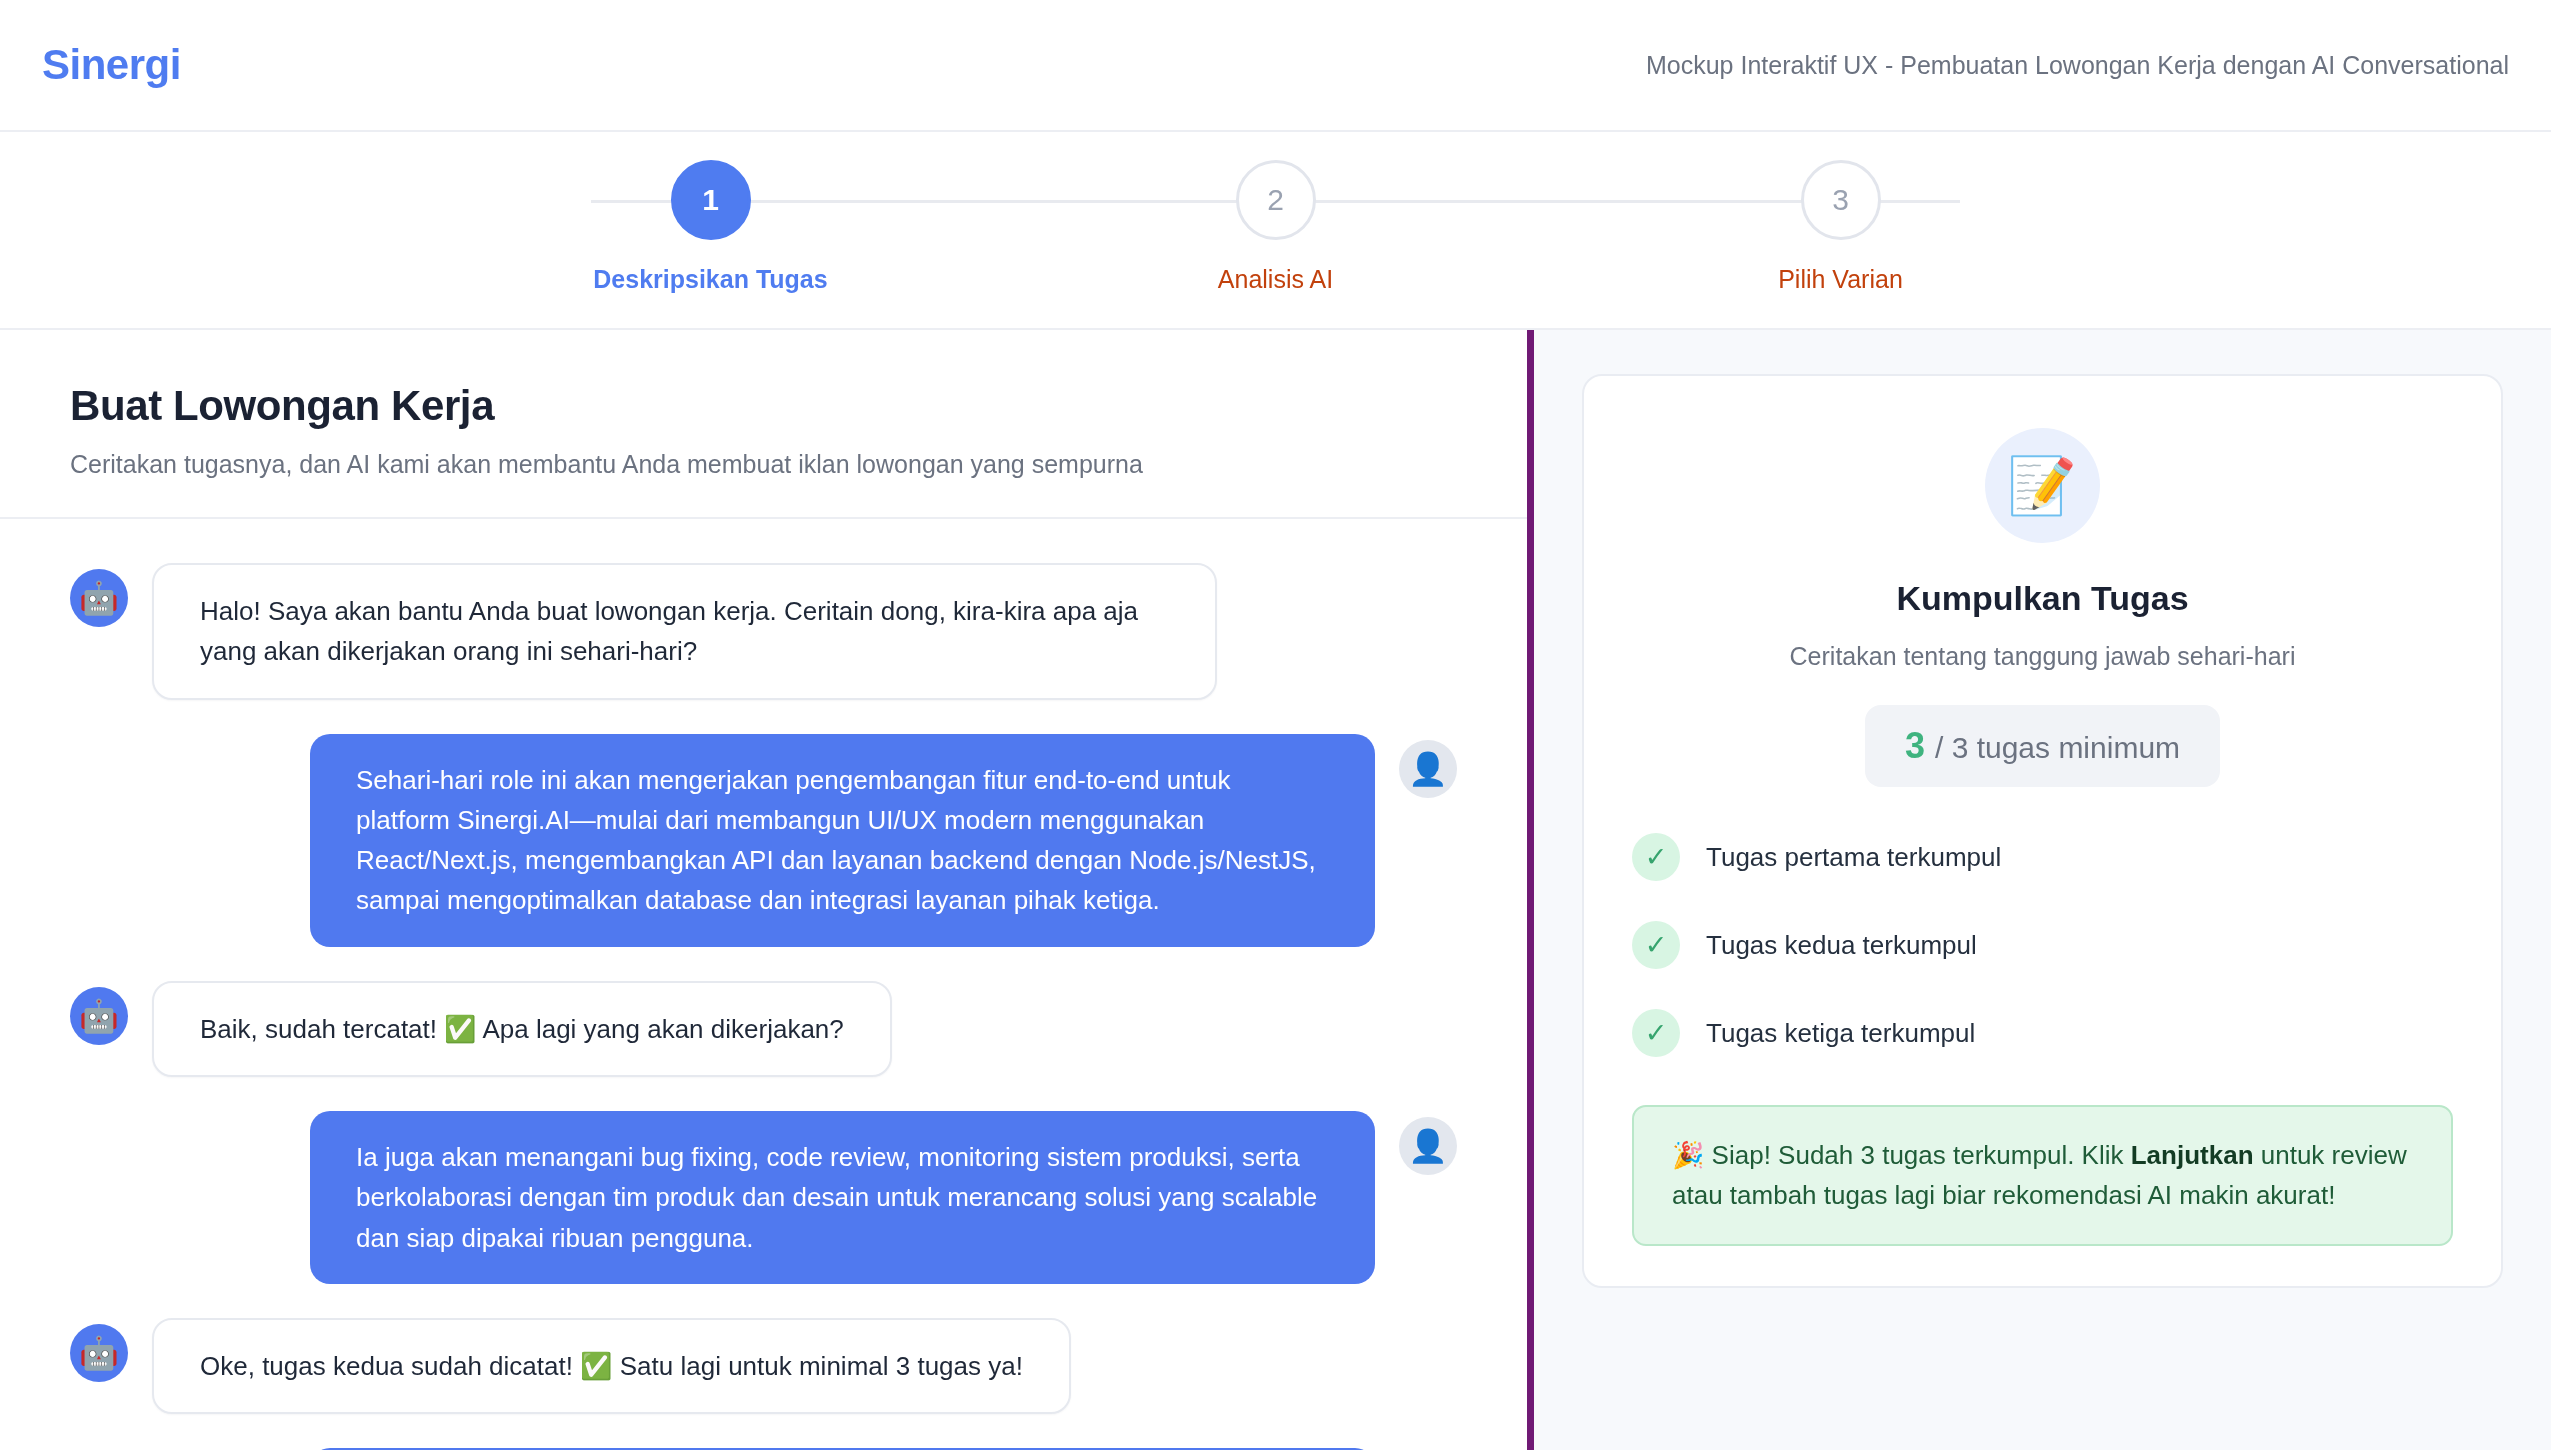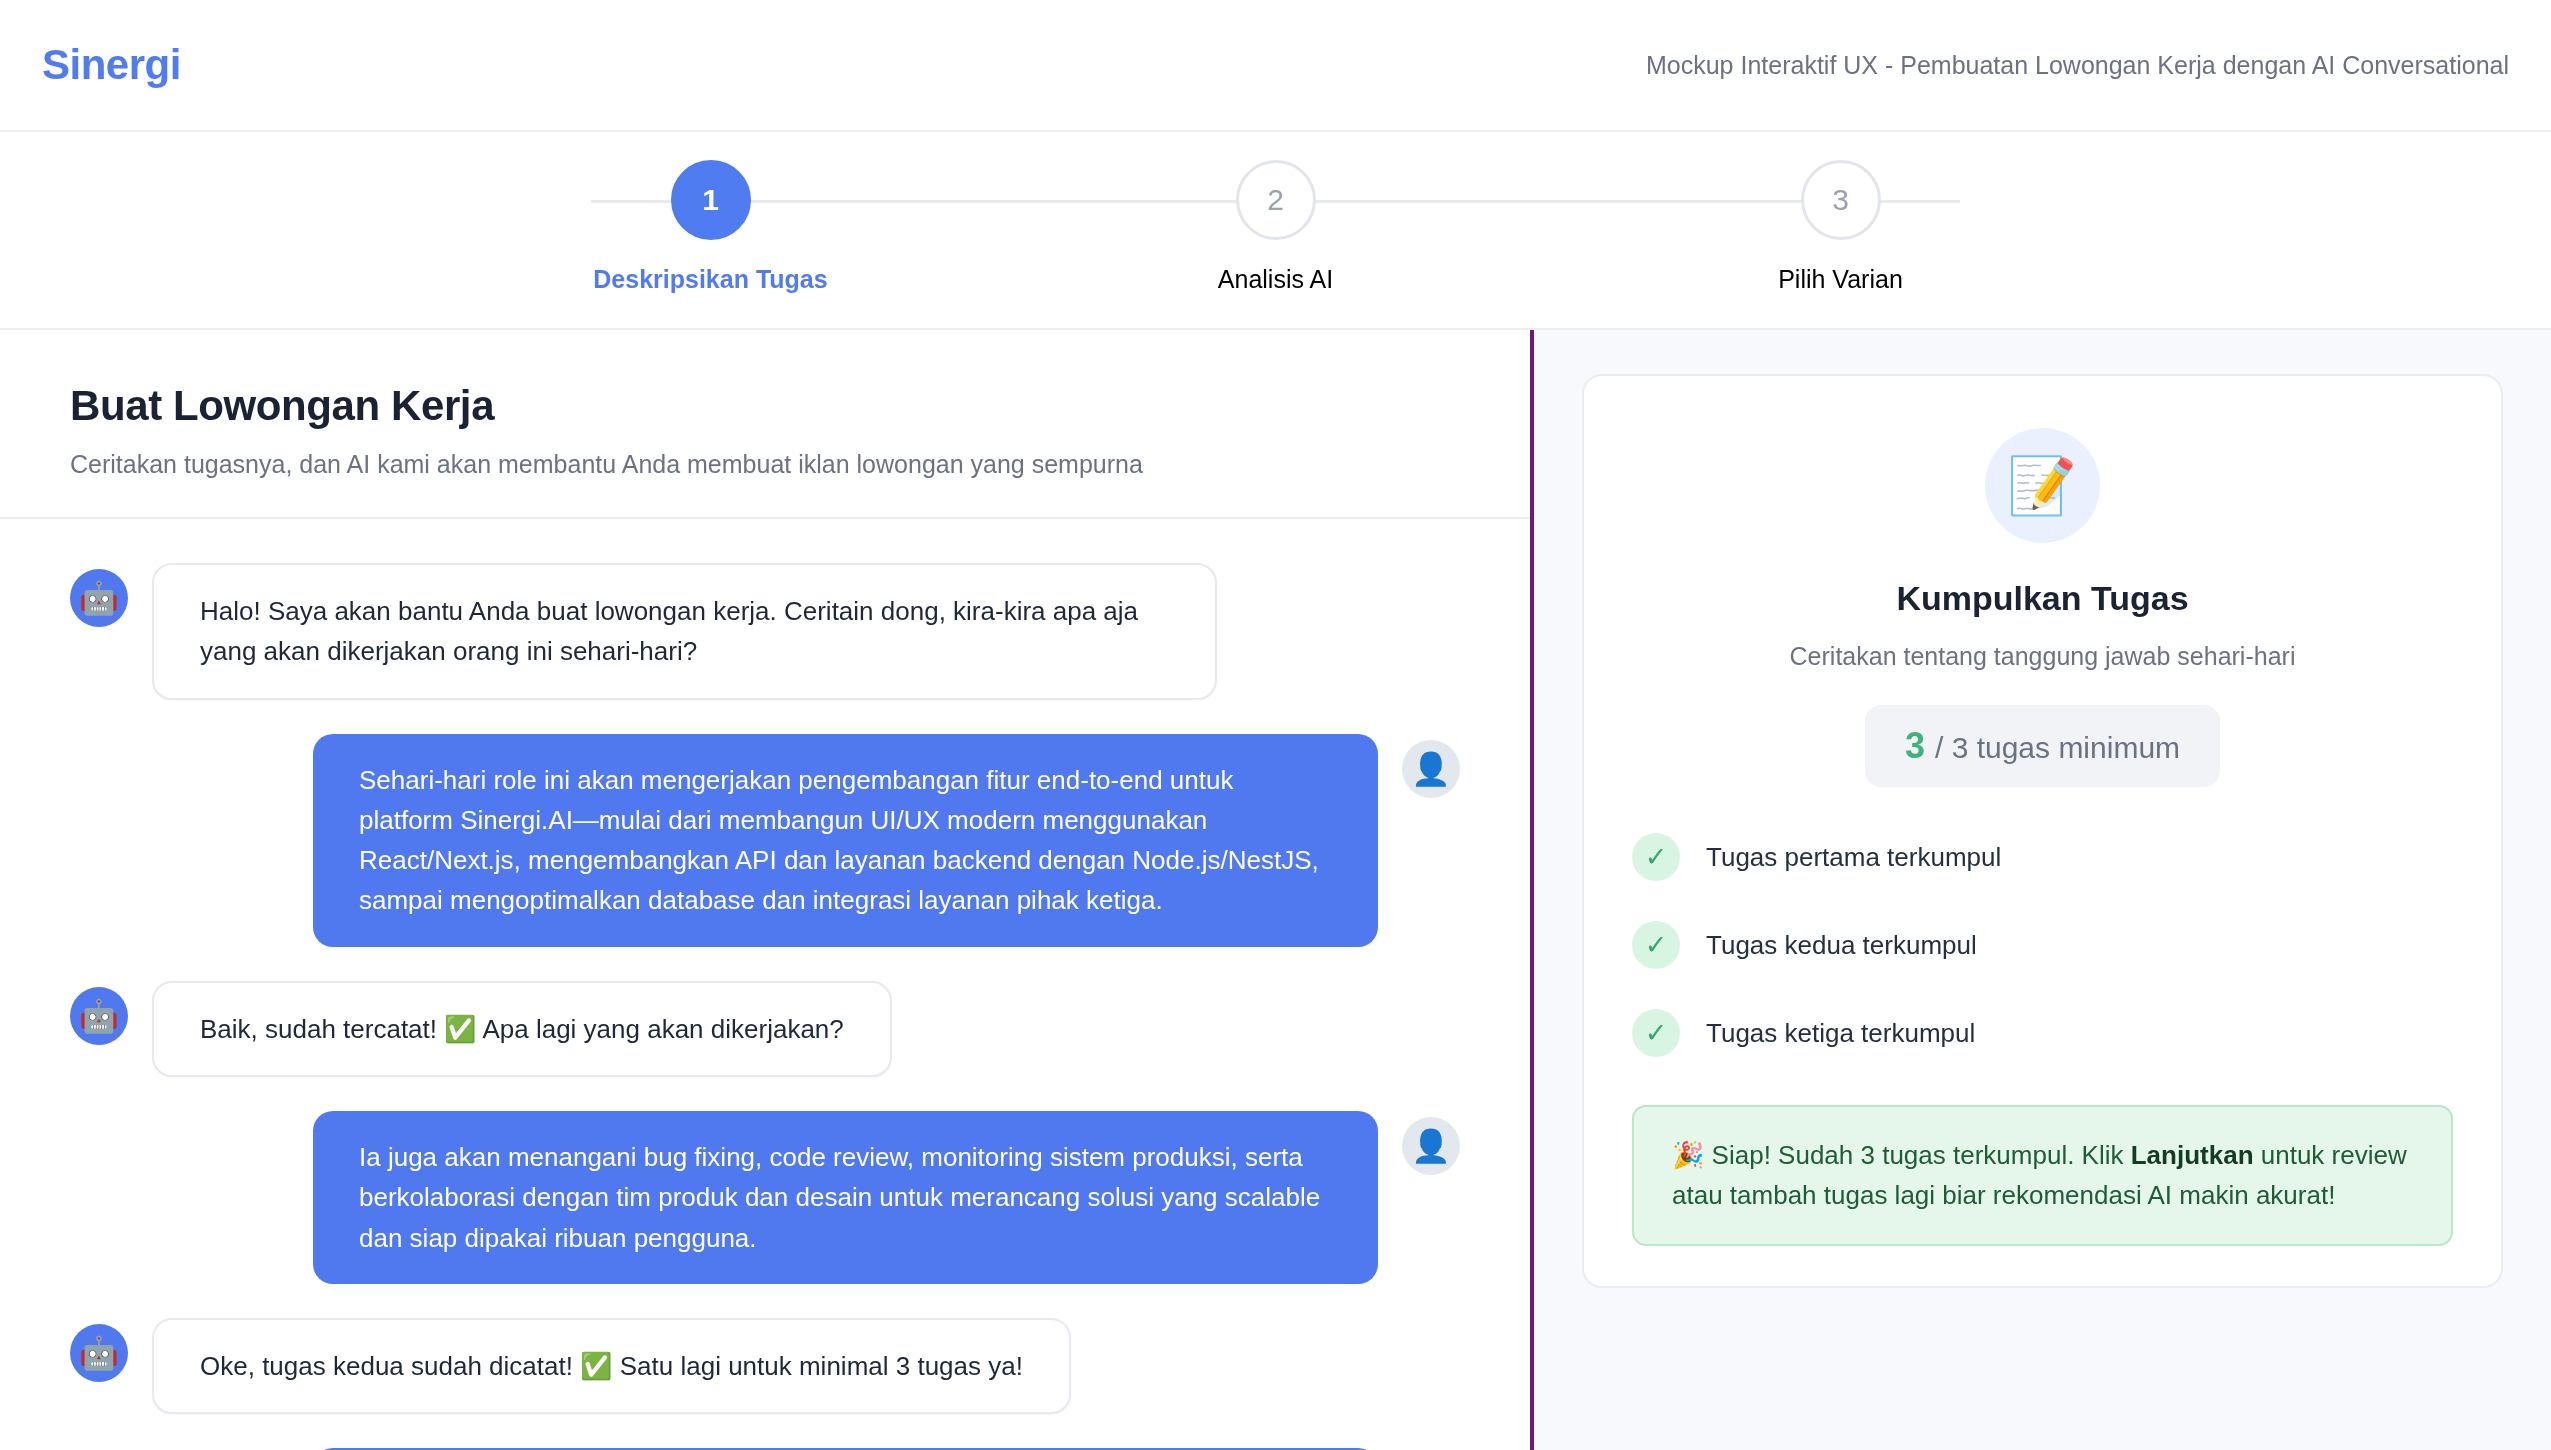--- a/index.html
+++ b/index.html
@@ -50,32 +50,32 @@
   .step-circle {
     width: 80px; height: 80px; border-radius: 50%;
     display: flex; align-items: center; justify-content: center;
     font-size: 30px; font-weight: 500;
     background: #ffffff; border: 3px solid #e2e5ec; color: #9aa2b1;
   }
   .step.active .step-circle {
     background: #4f7cf0; border-color: #4f7cf0; color: #ffffff; font-weight: 600;
   }
   .step-label {
-    margin-top: 25px; font-size: 25px; color: #000000; white-space: nowrap;
+    margin-top: 25px; font-size: 25px; color: #c2410c; white-space: nowrap;
   }
   .step.active .step-label { color: #4f7cf0; font-weight: 600; }
 
   
   .body { flex: 1 1 auto; display: flex; min-height: 0; }
 
   
   .chat-col {
     width: 1534px; flex: 0 0 1534px;
     background: #ffffff; display: flex; flex-direction: column;
-    border-right: 4px solid #701a75; min-height: 0;
+    border-right: 7px solid #701a75; min-height: 0;
   }
   .chat-head { padding: 52px 70px 38px 70px; border-bottom: 2px solid #eceef3; }
   .chat-title { font-size: 42px; font-weight: bold; color: #1b2233; letter-spacing: -0.4px; }
   .chat-sub { margin-top: 20px; font-size: 25px; color: #6b7280; }
 
   .chat-scroll { flex: 1 1 auto; overflow: hidden; padding: 44px 70px 0 70px; }
 
   .msg { display: flex; align-items: flex-start; margin-bottom: 34px; }
   .msg.bot { justify-content: flex-start; }
   .msg.user { justify-content: flex-end; }

